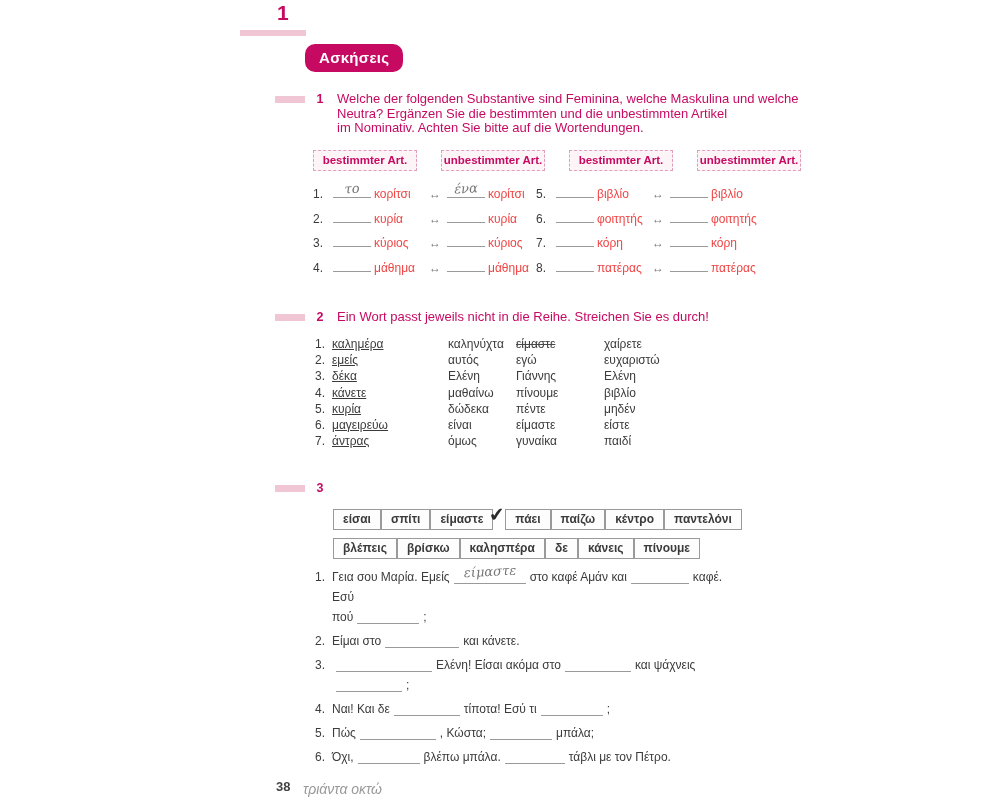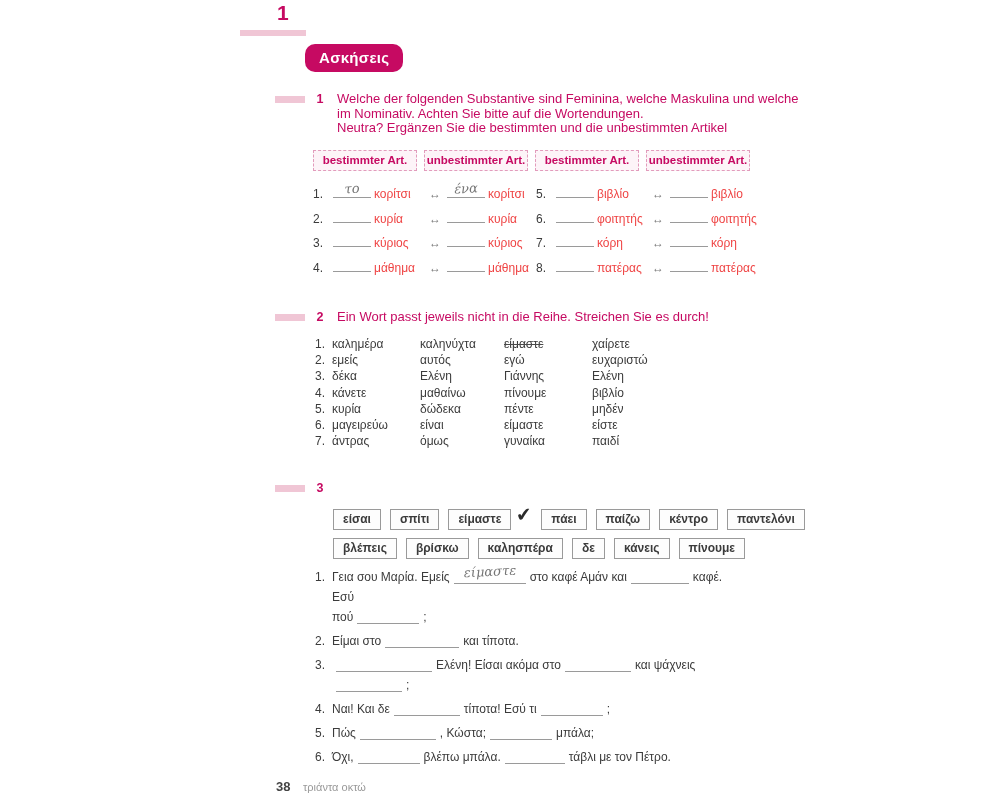--- a/index.html
+++ b/index.html
@@ -14,74 +14,74 @@
   .section-title { left:305px; top:44px; background:#c60a62; color:#ffffff; font-weight:bold; font-size:15px; padding:5px 14px 6px; letter-spacing:0.3px;border-radius:10px; }
 
   
   .ex-head { display:flex; align-items:flex-start; }
   .minibar { width:30px; height:7px; background:#f0c6d5; margin-top:4px; flex:none; }
   .ex-num { color:#c60a62; font-weight:bold; font-size:12.5px; width:14px; text-align:center; margin-left:8px; flex:none; }
   .instr { color:#c60a62; font-size:13px; line-height:14.5px; margin-left:10px; }
   .instr-line { white-space:nowrap; }
 
   
-  #ex1-headers { display:flex; gap:7px; }
+  #ex1-headers { display:flex; gap:24px; }
   .hdr-box { width:104px; text-align:center; border:1px dashed #e29cbc; background:#fdf4f8; color:#c60a62; font-weight:bold; font-size:11.5px; padding:3px 0 4px; }
 
   
   .ex1-grid { display:flex; }
   .ex1-col { width:223px; }
   .ex1-row { display:flex; align-items:baseline; height:24.5px; }
   .inum { width:17px; flex:none; color:#3b3b3b; }
   .word { color:#ef4444; }
   .w1 { width:52px; flex:none; }
   .arrow { width:18px; flex:none; text-align:center; color:#7a7a7a; font-size:12px; }
 
   
   .blank { display:inline-block; position:relative; border-bottom:1px solid #9a9a9a; height:14px; vertical-align:-3px; margin:0 4px; }
   .w38 { width:38px; flex:none; margin:0 3px; }
   .hw { position:absolute; bottom:1px; left:0; width:100%; text-align:center; font-family:"DejaVu Serif", serif; font-style:italic; font-size:13px; color:#757575; transform:rotate(-3deg); white-space:nowrap; }
 
   
   .ex2-row { display:flex; align-items:baseline; line-height:16.2px; }
   .ex2-word { color:#3b3b3b; }
-  .c0 { width:88px; flex:none; }
-  .c1 { width:84px; flex:none; }
+  .c0 { width:116px; flex:none;text-decoration:underline; }
+  .c1 { width:68px; flex:none; }
   .c2 { width:88px; flex:none; }
   .struck { text-decoration:line-through; text-decoration-color:#4a4a4a; }
 
   
-  .wb-row { display:flex; align-items:center; gap:9px; margin-bottom:7px; }
+  .wb-row { display:flex; align-items:center; margin-bottom:7px; }
   .wb-box { border:1px solid #9a9a9a; background:#fdfdfd; padding:2px 9px 3px; font-weight:bold; color:#3b3b3b; white-space:nowrap; }
   .check { font-size:19px; color:#2b2b2b; margin-left:-4px; position:relative; top:-5px; transform:rotate(-5deg); }
 
   
   .sent-row { display:flex; align-items:flex-start; margin-bottom:4px; }
   .sent-row .inum { line-height:20px; }
   .sent-content { line-height:20px; width:430px; }
   .stext { color:#3b3b3b; }
 
   
   .footer-num { left:276px; top:779px; font-weight:bold; font-size:13px; color:#444444; }
-  .footer-text { left:303px; top:781px; font-size:11px; color:#999999; }
+  .footer-text { left:303px; top:781px; font-size:14px; color:#999999;font-style:italic; }
 </style>
 </head>
 <body>
 
 <div class="abs chapter-num">1</div>
 <div class="abs chapter-bar"></div>
 <div class="abs section-title">Ασκήσεις</div>
 
 <div class="abs ex-head" style="left:275px; top:92px;">
   <span class="minibar"></span>
   <span class="ex-num">1</span>
   <div class="instr" id="ex1-instr">
       <div class="instr-line">Welche der folgenden Substantive sind Feminina, welche Maskulina und welche</div>
+      <div class="instr-line">Neutra? Ergänzen Sie die bestimmten und die unbestimmten Artikel</div>
       <div class="instr-line">im Nominativ. Achten Sie bitte auf die Wortendungen.</div>
-      <div class="instr-line">Neutra? Ergänzen Sie die bestimmten und die unbestimmten Artikel</div>
     </div>
 </div>
 <div class="abs" id="ex1-headers" style="left:313px; top:150px;">
     <span class="hdr-box">bestimmter Art.</span>
     <span class="hdr-box">unbestimmter Art.</span>
     <span class="hdr-box">bestimmter Art.</span>
     <span class="hdr-box">unbestimmter Art.</span>
   </div>
 <div class="abs ex1-grid" style="left:313px; top:184px;">
   <div class="ex1-col" id="ex1-left">
@@ -239,21 +239,21 @@
       <span class="wb-box">πίνουμε</span>
     </div>
   </div>
 <div class="abs" id="sentences" style="left:315px; top:567px;">
     <div class="sent-row">
       <span class="inum">1.</span>
       <div class="sent-content"><span class="stext">Γεια σου Μαρία. Εμείς</span><span class="blank" style="width: 72px;"><span class="hw">είμαστε</span></span><span class="stext">στο καφέ Αμάν και</span><span class="blank" style="width: 58px;"></span><span class="stext">καφέ.</span><br><span class="stext">Εσύ</span><br><span class="stext">πού</span><span class="blank" style="width: 62px;"></span><span class="stext">;</span></div>
     </div>
     <div class="sent-row">
       <span class="inum">2.</span>
-      <div class="sent-content"><span class="stext">Είμαι στο</span><span class="blank" style="width: 74px;"></span><span class="stext">και τίποτα.</span></div>
+      <div class="sent-content"><span class="stext">Είμαι στο</span><span class="blank" style="width: 74px;"></span><span class="stext">και κάνετε.</span></div>
     </div>
     <div class="sent-row">
       <span class="inum">3.</span>
       <div class="sent-content"><span class="blank" style="width: 96px;"></span><span class="stext">Ελένη! Είσαι ακόμα στο</span><span class="blank" style="width: 66px;"></span><span class="stext">και ψάχνεις</span><span class="blank" style="width: 66px;"></span><span class="stext">;</span></div>
     </div>
     <div class="sent-row">
       <span class="inum">4.</span>
       <div class="sent-content"><span class="stext">Ναι! Και δε</span><span class="blank" style="width: 66px;"></span><span class="stext">τίποτα! Εσύ τι</span><span class="blank" style="width: 62px;"></span><span class="stext">;</span></div>
     </div>
     <div class="sent-row">

